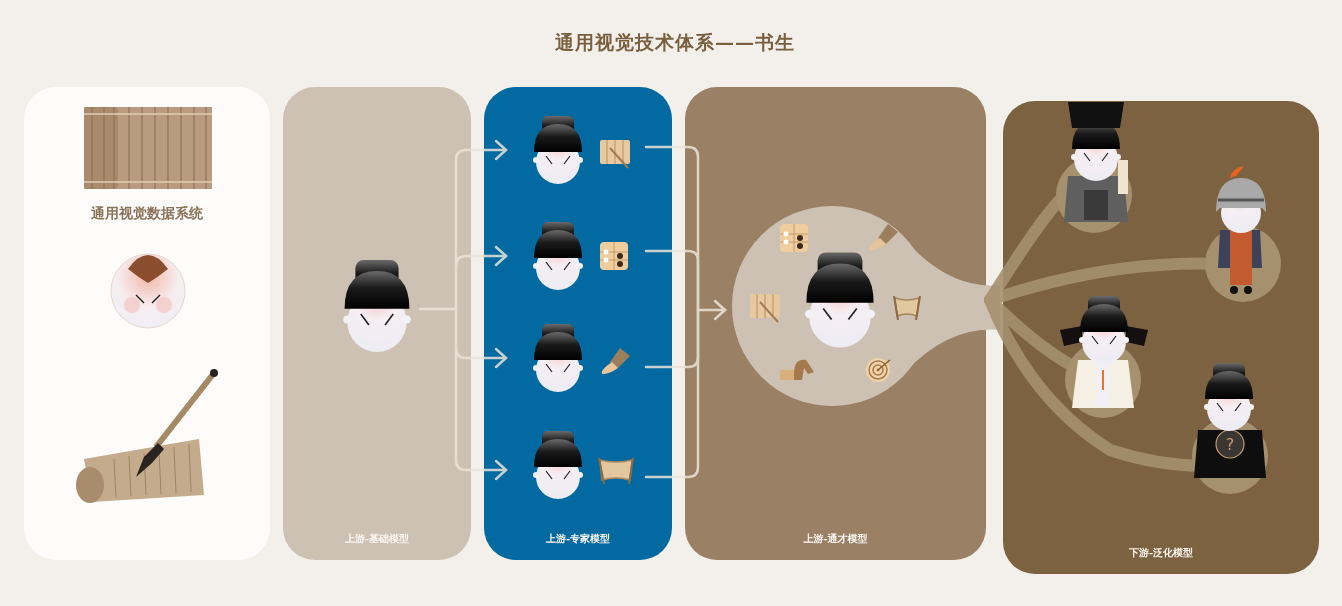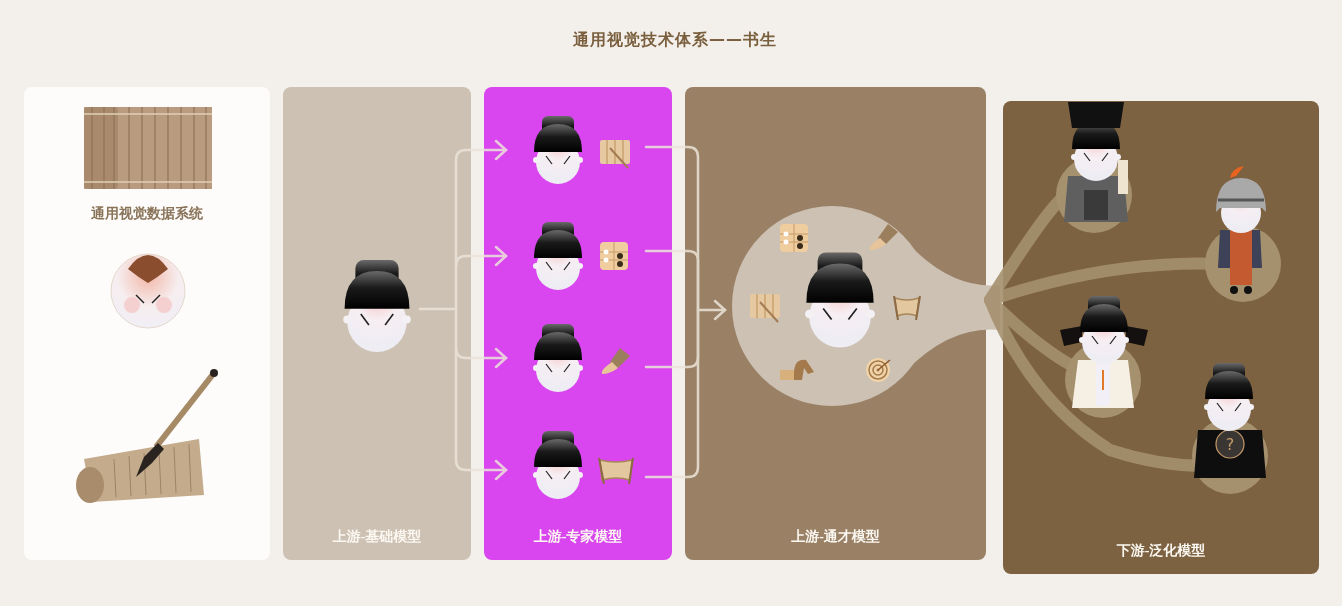--- a/index.html
+++ b/index.html
@@ -4,34 +4,34 @@
 <style>
   * { box-sizing: border-box; margin: 0; padding: 0; }
   html, body { width: 1342px; height: 606px; overflow: hidden; }
   body {
     background: #f3f0eb;
     font-family: "DejaVu Serif", "Liberation Serif", serif;
     position: relative;
   }
   .title {
     position: absolute; left: 8px; right: 0; top: 30px;
-    text-align: center; font-size: 16px; font-weight: bold;
+    text-align: center; font-size: 19px; font-weight: bold;
     color: #7a5f3e; letter-spacing: 1px;
   }
   .panel {
-    position: absolute; top: 87px; height: 473px; border-radius: 8px; font-family: Liberation Serif, serif;
+    position: absolute; top: 87px; height: 473px; border-radius: 32px;
   }
   .p0 { left: 24px; width: 246px; background: #fdfcfb; }
   .p1 { left: 283px; width: 188px; background: #cdc1b3; }
-  .p2 { left: 484px; width: 188px; background: #d946ef; }
+  .p2 { left: 484px; width: 188px; background: #0369a1; }
   .p3 { left: 685px; width: 301px; background: #9a8166; }
   .p4 { left: 1003px; width: 316px; background: #7d6241; margin-top: 14px; }
   .panel-label {
     position: absolute; left: 0; right: 0; bottom: 14px;
-    text-align: center; color: #fbf7f1; font-size: 14px; font-weight: bold;
+    text-align: center; color: #fbf7f1; font-size: 10px; font-weight: bold;
   }
   .left-label {
     position: absolute; left: 0; right: 0; text-align: center;
     color: #8a7459; font-size: 14px; font-weight: bold;
   }
   .abs { position: absolute; }
   svg.overlay { position: absolute; left: 0; top: 0; pointer-events: none; }
 </style>
 </head>
 <body>

